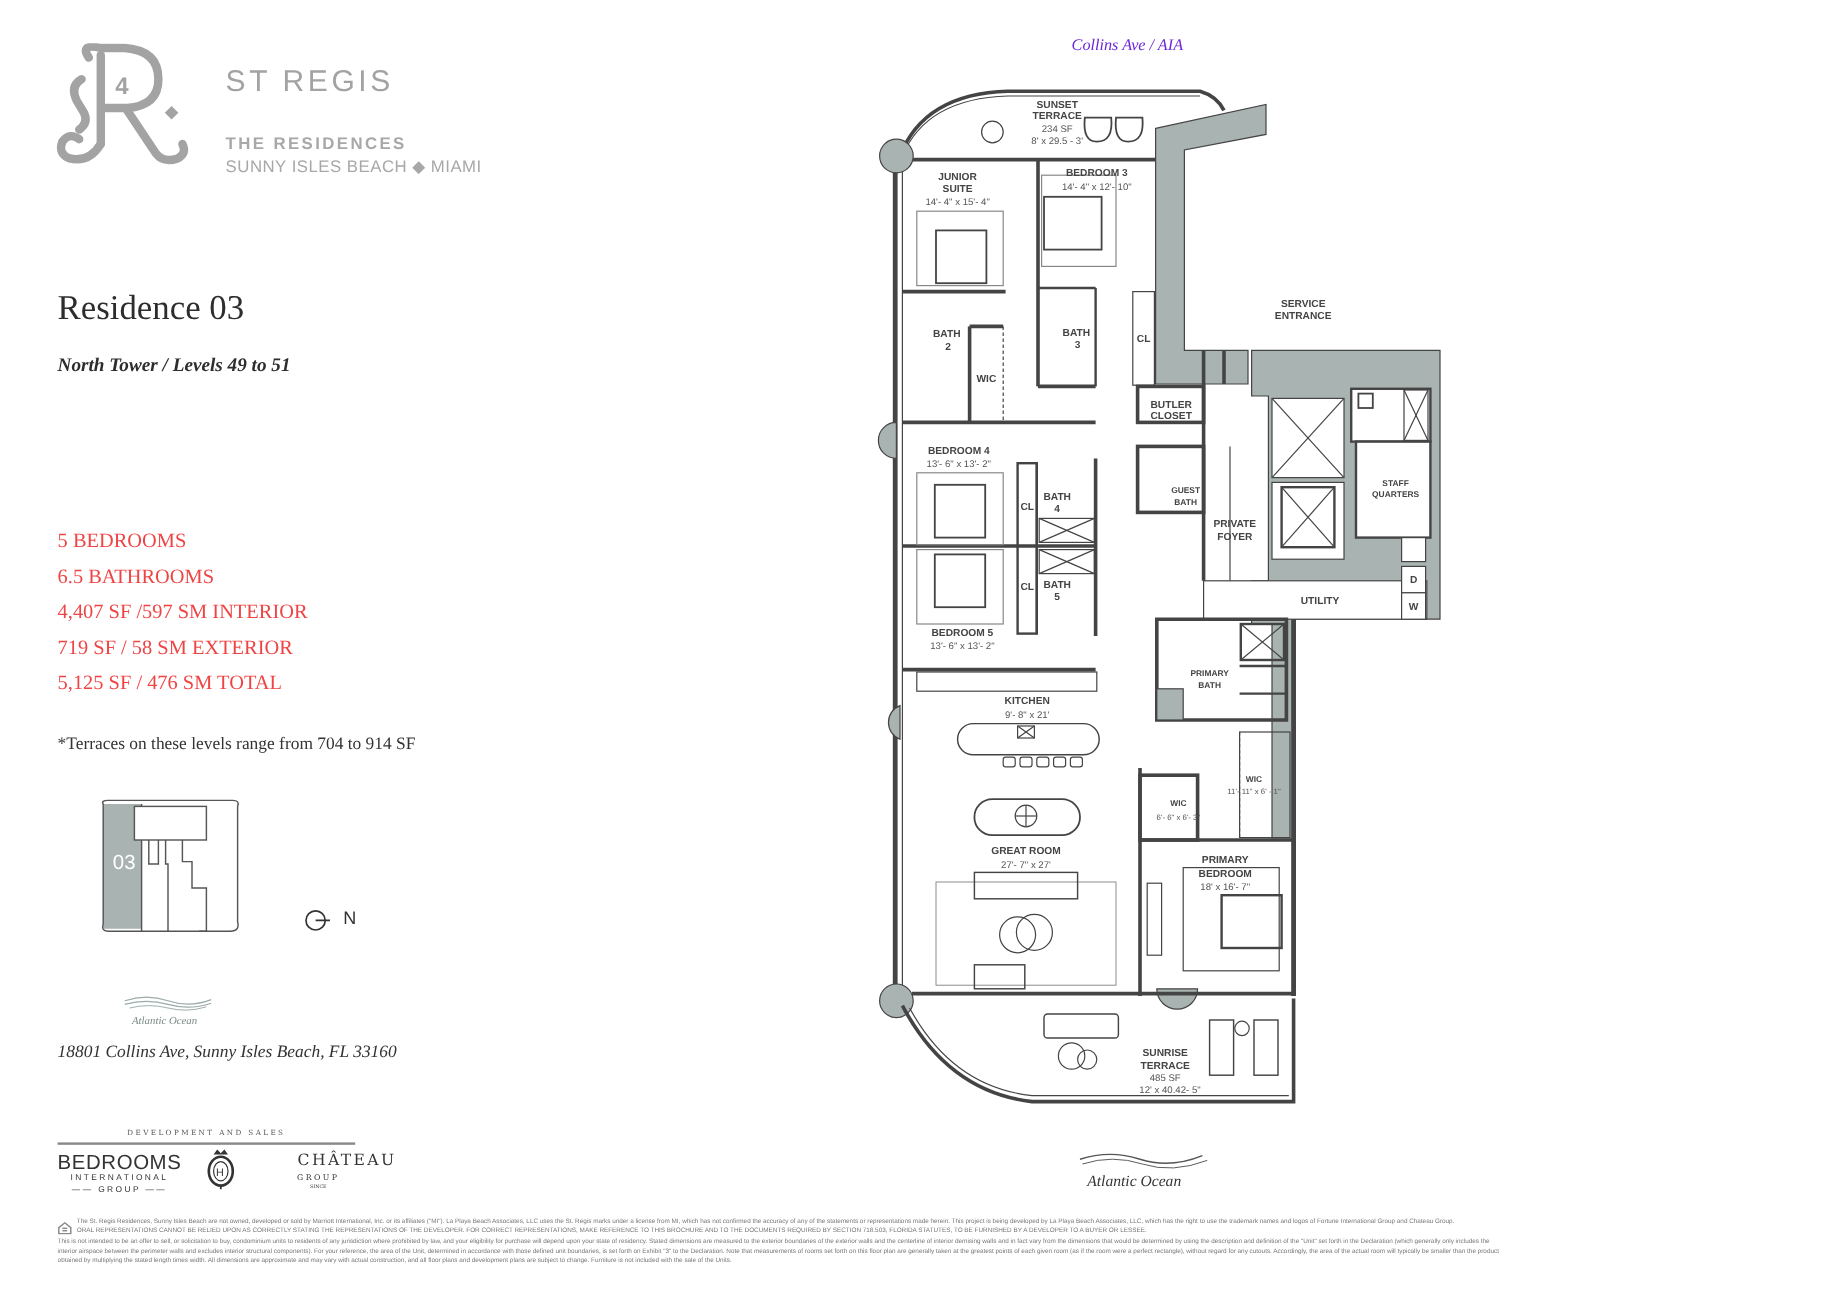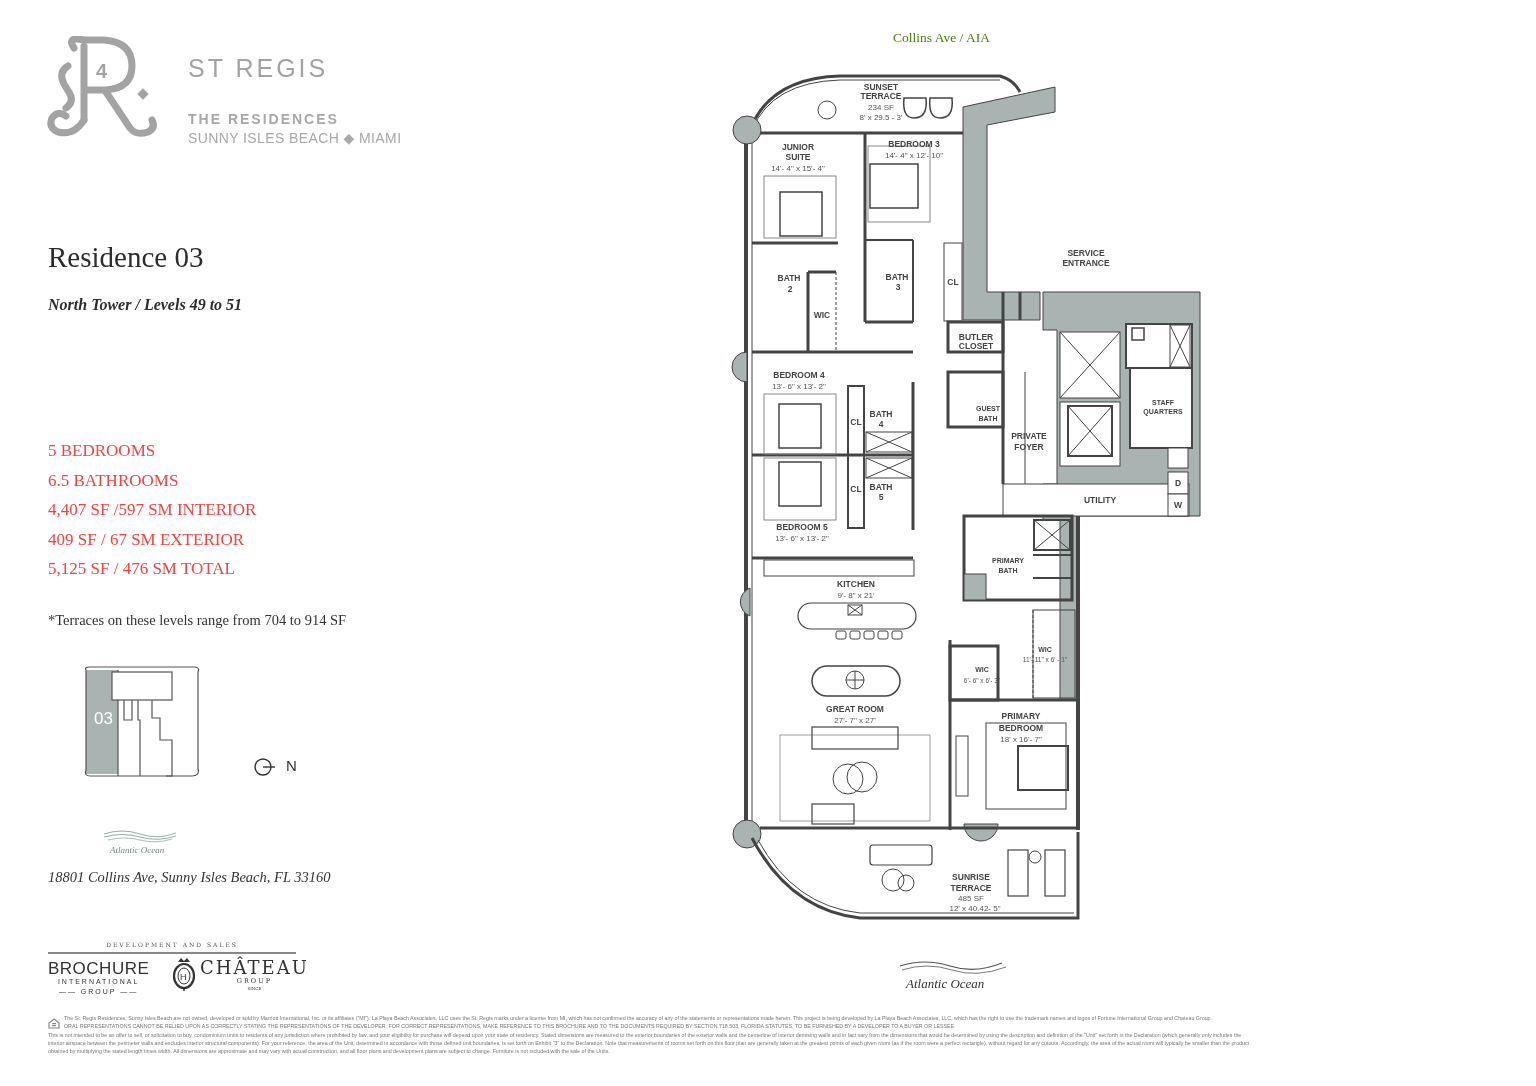--- a/index.html
+++ b/index.html
@@ -13,24 +13,24 @@
   .specs{left:48px;top:436px;font-family:"Liberation Serif",serif;font-size:17px;color:#ef4444;line-height:29.5px;}
   .note{left:48px;top:612px;font-family:"Liberation Serif",serif;font-size:14.5px;color:#333;}
   .address{left:48px;top:869px;font-family:"Liberation Serif",serif;font-style:italic;font-size:14.5px;color:#333;}
   .devsales{left:48px;top:941px;width:248px;text-align:center;font-family:"DejaVu Serif",serif;font-size:6px;letter-spacing:2px;color:#555;}
   .devline{left:48px;top:952px;width:248px;height:2px;background:#888;}
   .fortune{left:48px;top:960px;font-family:"Liberation Sans",sans-serif;color:#333;text-align:center;}
   .fortune .f1{font-size:17px;letter-spacing:0.5px;line-height:17px;}
   .fortune .f2{font-size:7px;letter-spacing:2px;line-height:10px;}
   .fortune .f3{font-size:7px;letter-spacing:2px;line-height:9px;}
   .chateau{left:200px;top:959px;font-family:"DejaVu Serif",serif;color:#333;text-align:center;}
-  .chateau .c1{font-size:18px;letter-spacing:2px;line-height:17px;}
+  .chateau .c1{font-size:13px;letter-spacing:2px;line-height:17px;margin-left:48px;}
   .chateau .c2{font-size:6.5px;letter-spacing:2px;line-height:10px;}
   .chateau .c3{font-size:4px;line-height:6px;}
-  .road{left:893px;top:30px;font-family:"Liberation Serif",serif;font-size:13.5px;color:#4d7c0f;}
+  .road{left:893px;top:30px;font-family:"Liberation Serif",serif;font-style:italic;font-size:13.5px;color:#6d28d9;}
   .ocean-main{left:906px;top:976px;font-family:"Liberation Serif",serif;font-style:italic;font-size:13px;color:#333;}
   .disclaimer{left:48px;top:1014px;width:1470px;font-family:"Liberation Sans",sans-serif;font-size:5.3px;line-height:8.3px;color:#777;}
   .disclaimer p{margin:0;white-space:nowrap;overflow:hidden;}
   .disclaimer .first{padding-left:16px;}
   svg text{font-family:"Liberation Sans",sans-serif;}
 </style>
 </head>
 <body>
 
 <div class="abs" style="left:44px;top:36px;width:118px;height:106px;">
@@ -50,21 +50,21 @@
 <div class="abs brand-sub">SUNNY ISLES BEACH ◆ MIAMI</div>
 <div class="abs brand-res">THE RESIDENCES</div>
 
 <div class="abs res-title">Residence 03</div>
 <div class="abs res-sub">North Tower / Levels 49 to 51</div>
 
 <div class="abs specs">
   <div>5 BEDROOMS</div>
   <div>6.5 BATHROOMS</div>
   <div>4,407 SF /597 SM INTERIOR</div>
-  <div>409 SF / 67 SM EXTERIOR</div>
+  <div>719 SF / 58 SM EXTERIOR</div>
   <div>5,125 SF / 476 SM TOTAL</div>
 </div>
 <div class="abs note">*Terraces on these levels range from 704 to 914 SF</div>
 
 <div class="abs" style="left:80px;top:664px;width:124px;height:120px;text-align:center;">
   <svg width="124" height="120" viewBox="0 0 124 120">
     <path d="M6 6 L38 6 L38 110 L6 110 Z" fill="#a9b3b1"></path>
     <path d="M6 6 Q4 3 10 3 L114 3 Q120 3 118 8 L118 104 Q120 112 112 112 L10 112 Q4 112 6 106 Z" fill="none" stroke="#555" stroke-width="1.2"></path>
     <path d="M38 6 L38 112" stroke="#555" stroke-width="1.2"></path>
     <rect x="32" y="8" width="60" height="28" fill="#fff" stroke="#555" stroke-width="1.2"></rect>
@@ -86,21 +86,21 @@
     <path d="M6 12 Q22 8 38 12 T70 11" fill="none" stroke="#9aaba9" stroke-width="0.8"></path>
   </svg>
 </div>
 <div class="abs" style="left:110px;top:845px;font-family:'Liberation Serif',serif;font-style:italic;font-size:9px;color:#7a8a88;">Atlantic Ocean</div>
 
 <div class="abs address">18801 Collins Ave, Sunny Isles Beach, FL 33160</div>
 
 <div class="abs devsales">DEVELOPMENT AND SALES</div>
 <div class="abs devline"></div>
 <div class="abs fortune">
-  <div class="f1">BROCHURE</div>
+  <div class="f1">BEDROOMS</div>
   <div class="f2">INTERNATIONAL</div>
   <div class="f3">—— GROUP ——</div>
 </div>
 <div class="abs" style="left:172px;top:956px;">
   <svg width="24" height="36" viewBox="0 0 24 36">
     <path d="M6 6 L9 2 L12 5 L15 2 L18 6 Z" fill="#333"></path>
     <ellipse cx="12" cy="20" rx="10" ry="12" fill="none" stroke="#333" stroke-width="2.2"></ellipse>
     <ellipse cx="12" cy="20" rx="6" ry="8" fill="none" stroke="#333" stroke-width="1"></ellipse>
     <text x="8" y="24" font-family="DejaVu Serif, serif" font-size="9" fill="#333">H</text>
     <path d="M12 32 L12 35" stroke="#333" stroke-width="1.5"></path>

